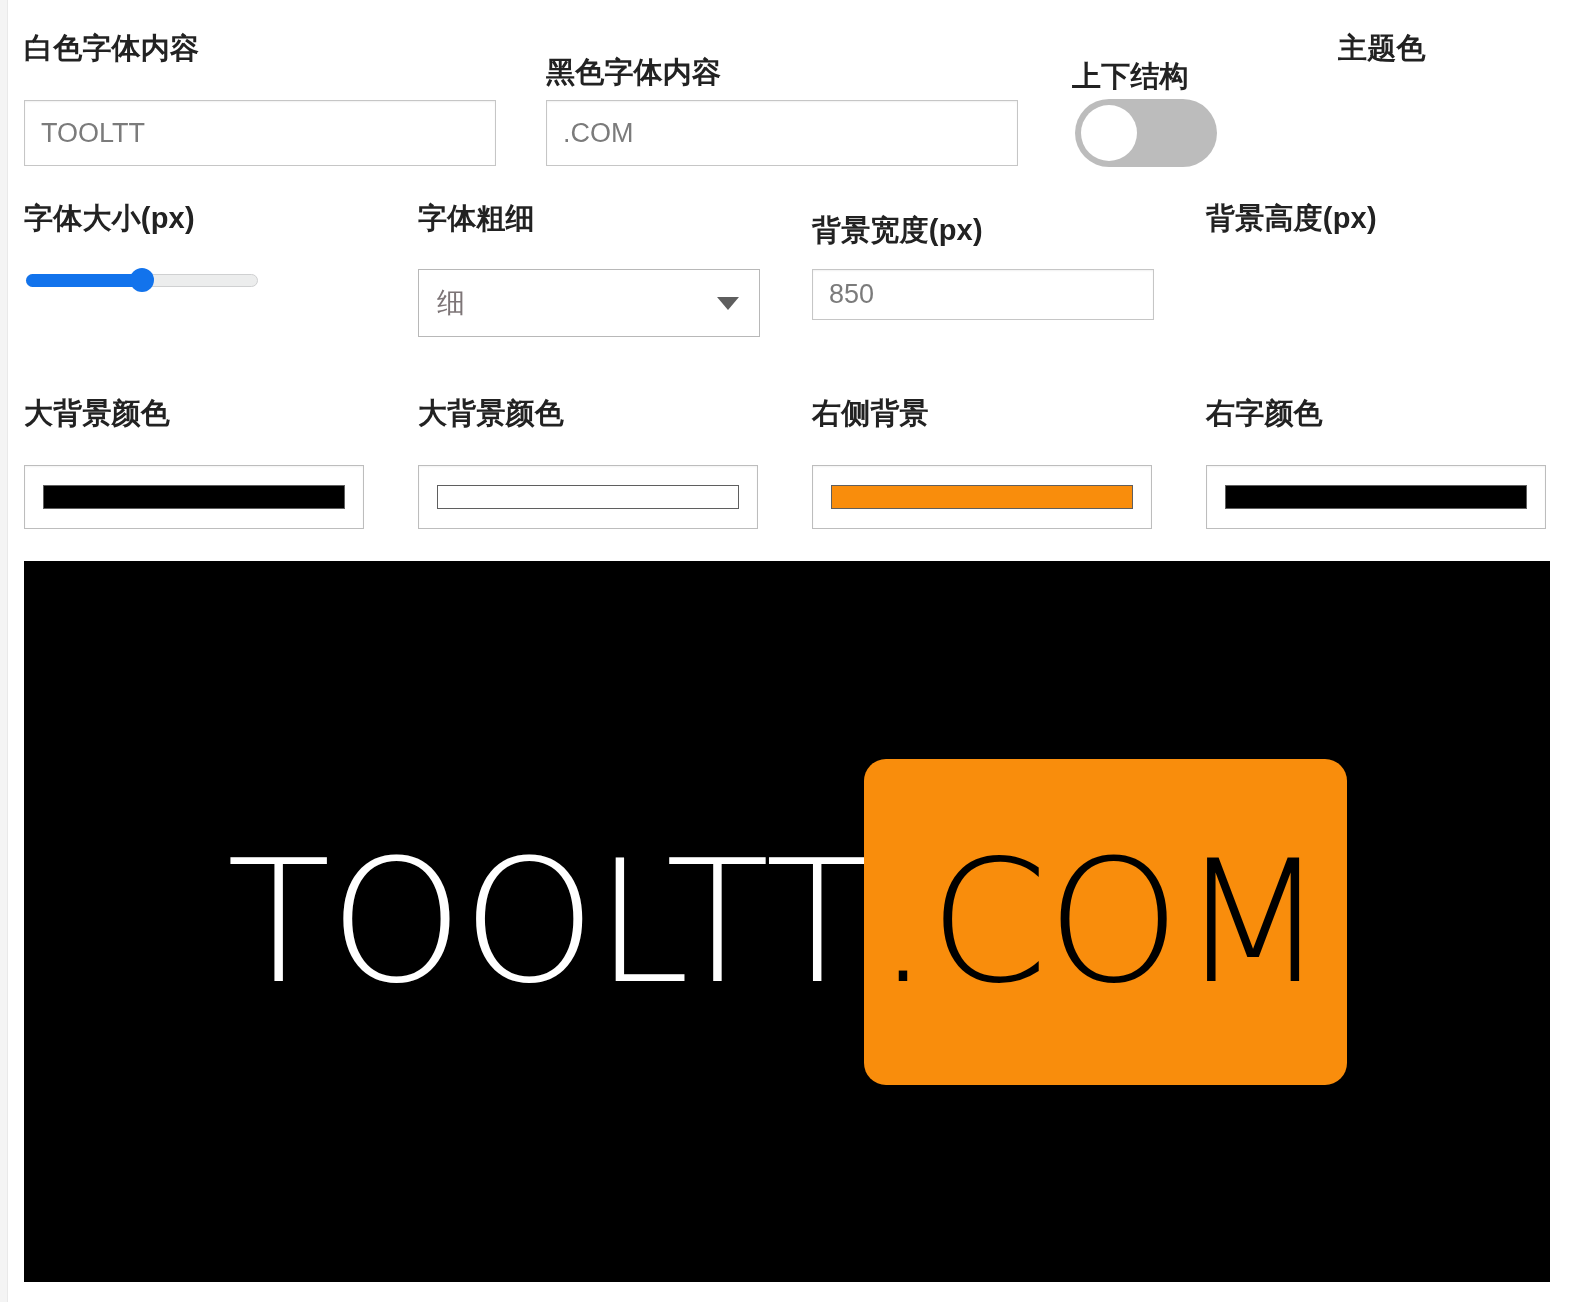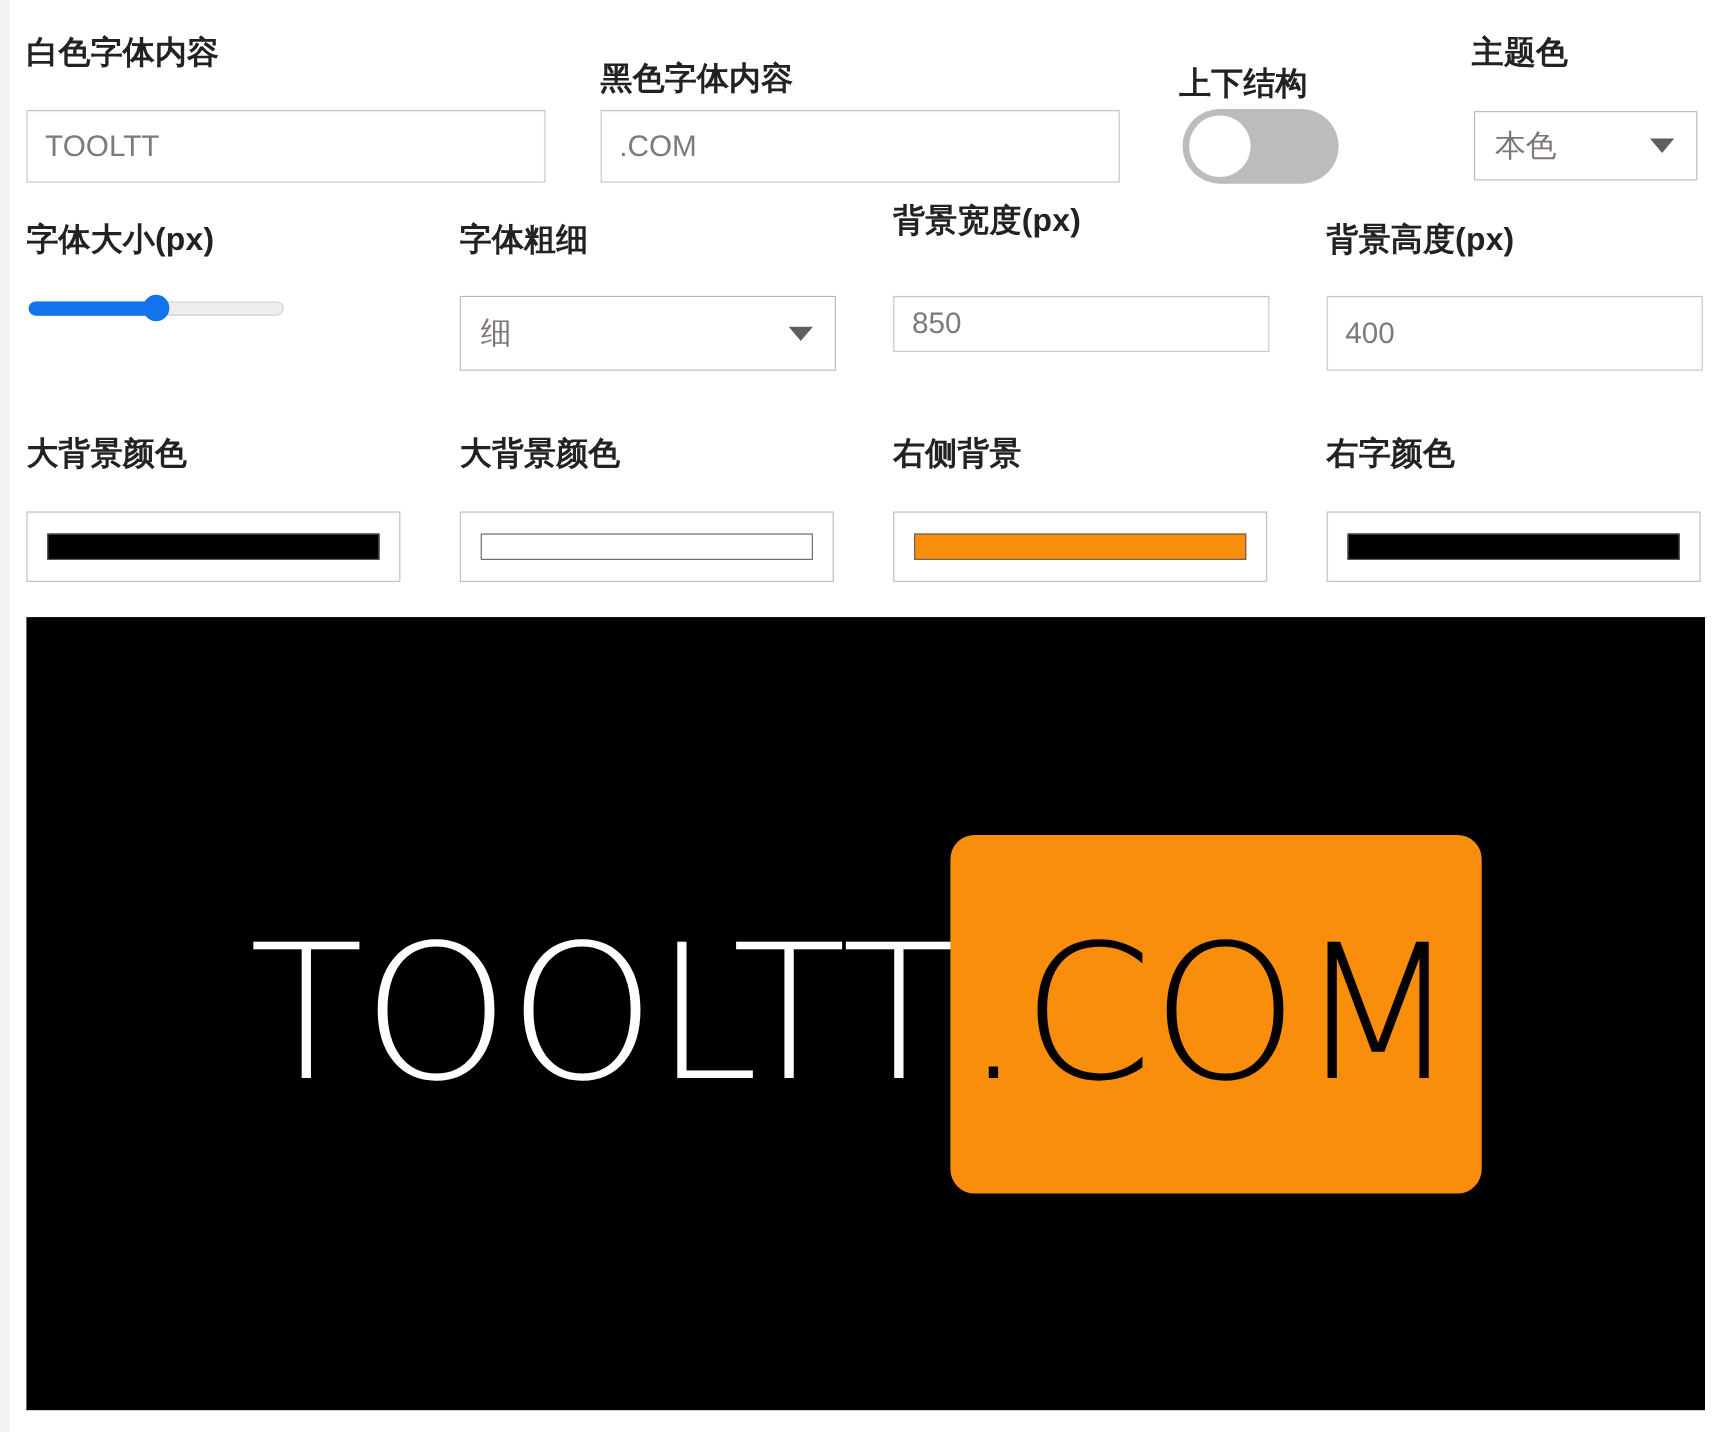--- a/index.html
+++ b/index.html
@@ -190,47 +190,42 @@
   <div class="text-input" style="left:538px; top:100px; width:472px; height:66px;">.COM</div>
 
   <div class="field-label" style="left:1064px; top:34px;margin-top:28px;">上下结构</div>
 
   <div class="toggle" style="left:1067px; top:99px; width:142px; height:68px;">
     <div class="knob" style="left:6px; top:6px; width:56px; height:56px;"></div>
   </div>
 
   <div class="field-label" style="left:1330px; top:34px;">主题色</div>
 
-  <div class="select-box" style="left:1332px; top:101px; width:203px; height:63px;">
-    <span class="sel-value">本色</span>
-    <span class="caret"></span>
-  </div>
 
   <div class="field-label" style="left:16px; top:204px;text-align:right;">字体大小(px)</div>
 
   <div class="slider" style="left:18px; top:269px; width:232px;">
     <div class="track"></div>
     <div class="fill" id="slider-fill" style="width: 50%;"></div>
     <div class="thumb" id="slider-thumb" style="left: 50%;"></div>
   </div>
 
   <div class="field-label" style="left:410px; top:204px;">字体粗细</div>
 
   <div class="select-box" style="left:410px; top:269px; width:342px; height:68px;">
     <span class="sel-value">细</span>
     <span class="caret"></span>
   </div>
 
-  <div class="field-label" style="left:804px; top:187px;">背景宽度(px)</div>
+  <div class="field-label" style="left:804px; top:216px;">背景宽度(px)</div>
 
   <div class="text-input" style="left:804px; top:269px; width:342px; height:51px;">850</div>
 
   <div class="field-label" style="left:1198px; top:204px;">背景高度(px)</div>
 
-  <div class="text-input" style="left:1198px; top:269px; width:342px; height:68px;">400</div>
 
   <div class="field-label" style="left:16px; top:399px;">大背景颜色</div>
 
   <div class="color-box" style="left:16px; top:465px; width:340px; height:64px;">
     <div class="swatch" id="sw-main-bg" style="background: rgb(0, 0, 0);"></div>
   </div>
 
   <div class="field-label" style="left:410px; top:399px;">大背景颜色</div>
 
   <div class="color-box" style="left:410px; top:465px; width:340px; height:64px;">

